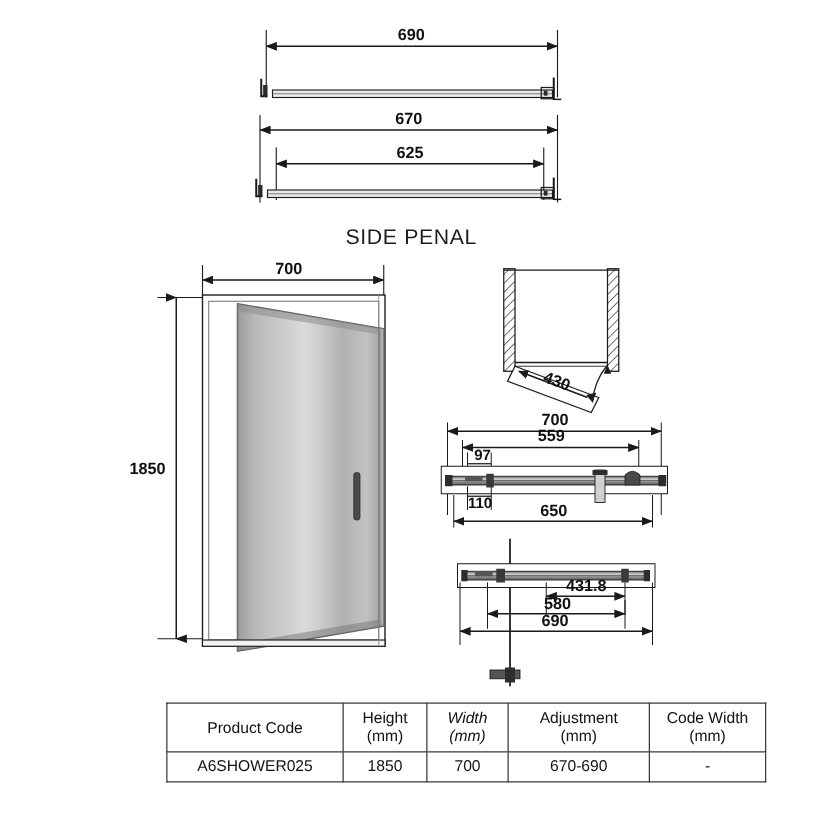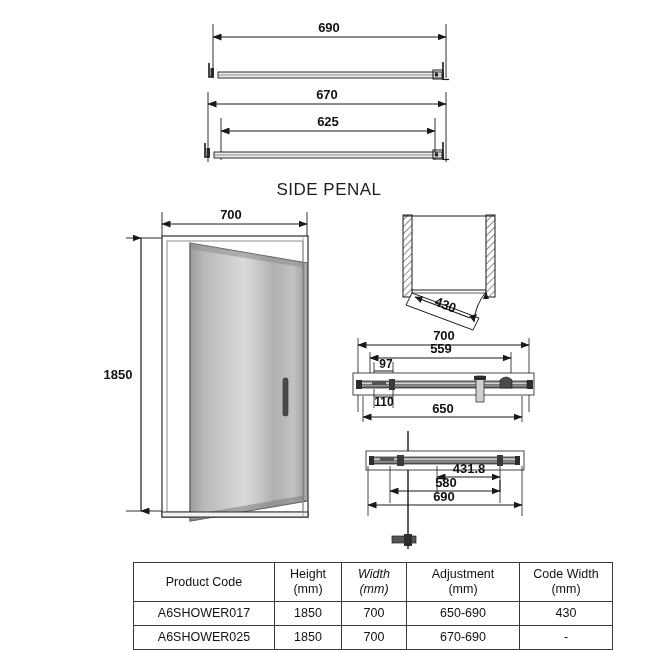--- a/index.html
+++ b/index.html
@@ -324,27 +324,20 @@
           <td class="col-adj">
             <span class="unitline">Adjustment</span>
             <span class="unitline">(mm)</span>
           </td>
           <td class="col-entry">
             <span class="unitline">Code Width</span>
             <span class="unitline">(mm)</span>
           </td>
         </tr>
         <tr class="body">
-          <td>A6SHOWER017</td>
-          <td>1850</td>
-          <td>700</td>
-          <td>650-690</td>
-          <td>430</td>
-        </tr>
-        <tr class="body">
           <td>A6SHOWER025</td>
           <td>1850</td>
           <td>700</td>
           <td>670-690</td>
           <td>-</td>
         </tr>
       </tbody>
     </table>
   </div>
 

